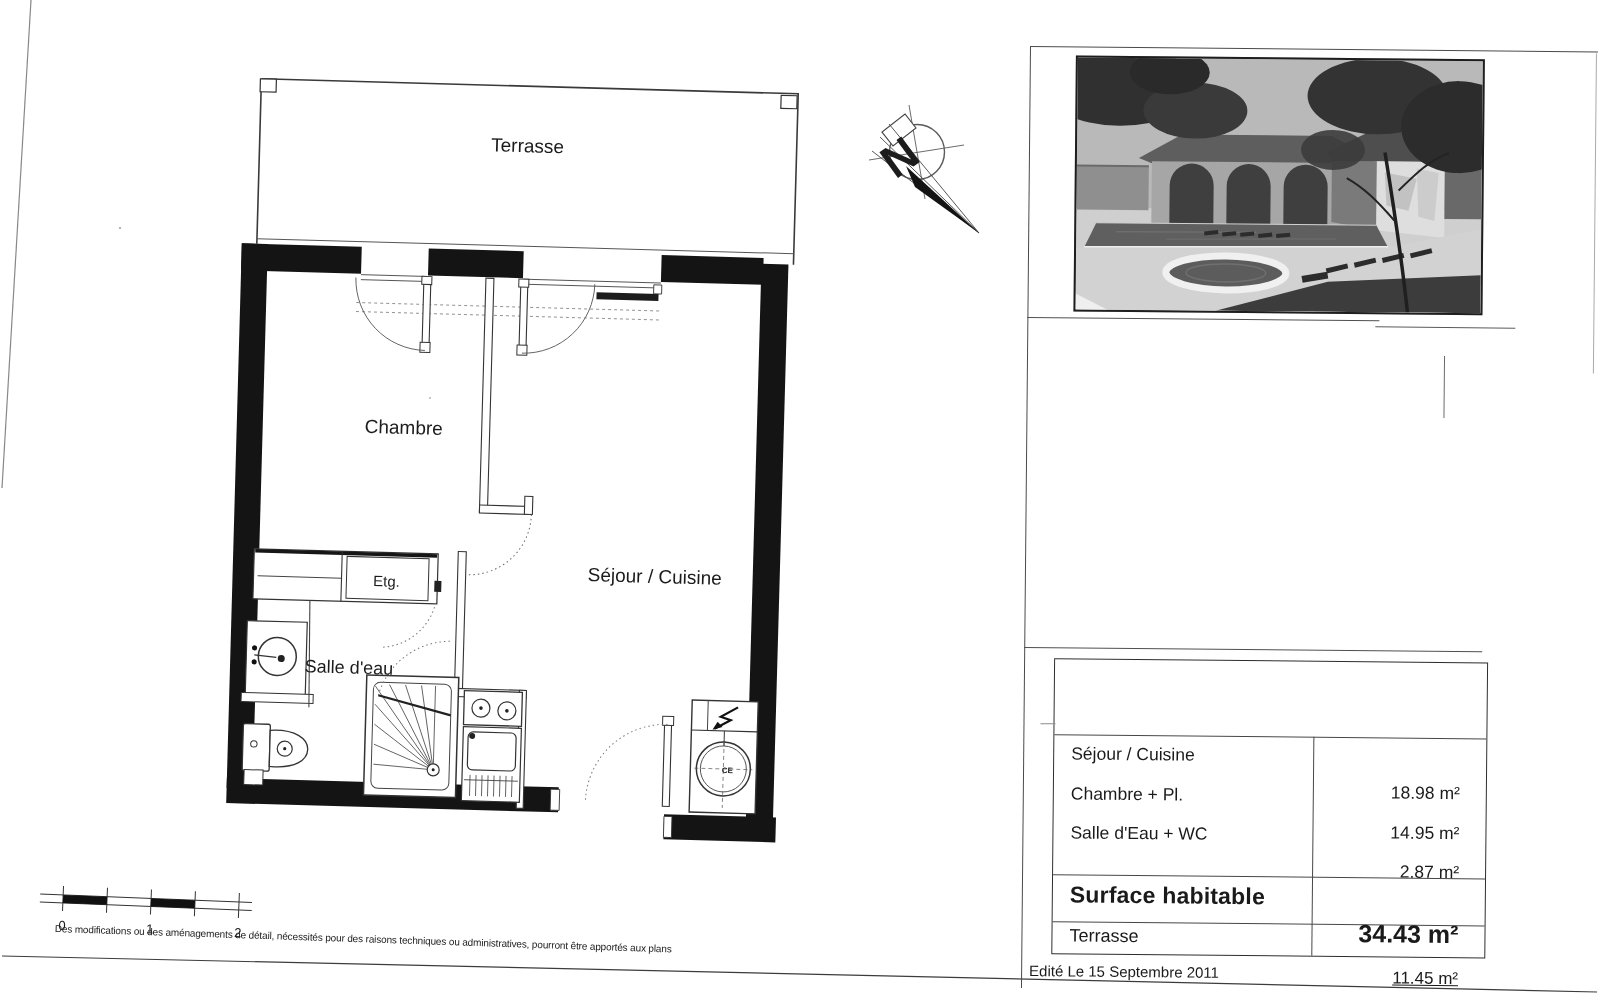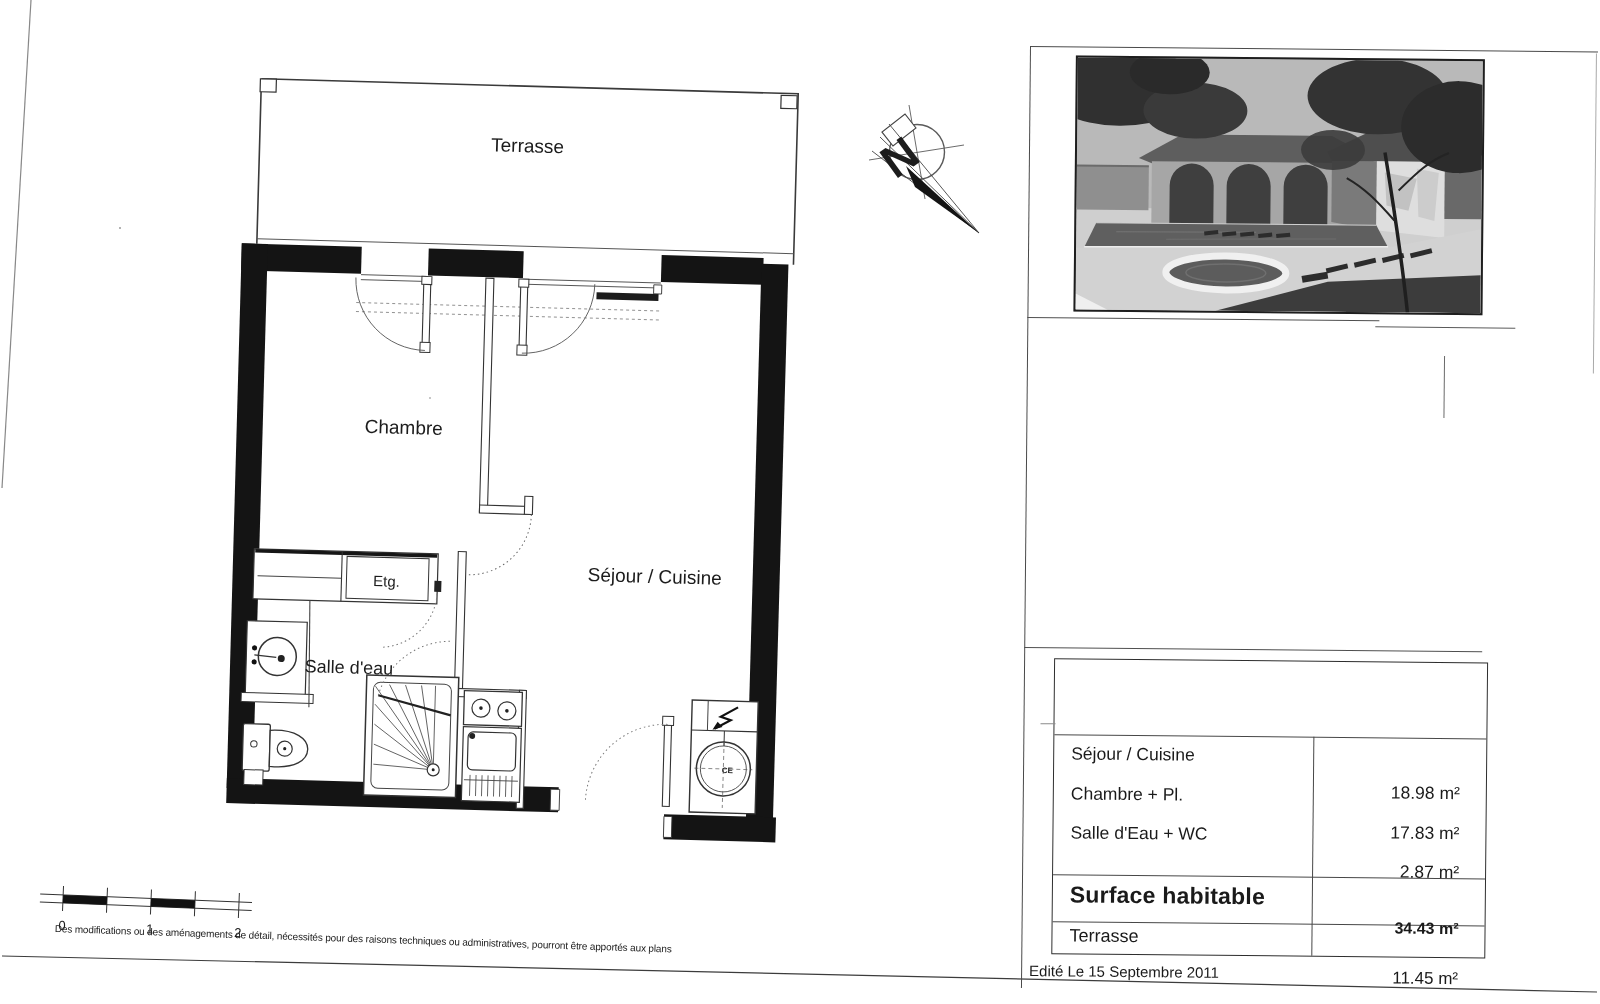--- a/index.html
+++ b/index.html
@@ -42,23 +42,23 @@
     position:absolute;left:30px;top:612px;width:432px;height:294px;
     border:1.6px solid #2e2e2e;background:#fff;
   }
   .t-notch{position:absolute;left:-14px;top:64px;width:15px;height:1.1px;background:#8a8a8a;}
   .t-hline{position:absolute;left:0;right:0;height:1.2px;background:#474747;}
   .t-colline{position:absolute;left:259px;top:75px;bottom:0;width:1.2px;background:#474747;}
   .t-row{position:absolute;left:0;right:0;}
   .t-row .lbl{position:absolute;left:17px;top:0;font-size:17.5px;color:#1a1a1a;}
   .t-row .val{position:absolute;right:26px;top:4px;font-size:17.5px;color:#1a1a1a;margin-top:32px;}
   .t-total .lbl{font-size:23px;font-weight:bold;letter-spacing:0.2px;}
-  .t-total .val{font-size:16px;font-weight:bold;top:3px;}
+  .t-total .val{font-size:25px;font-weight:bold;top:3px;}
   .t-terr .lbl{font-size:18px;}
-  .t-terr .val{font-size:17px;top:8px;}
+  .t-terr .val{font-size:17px;top:8px;text-decoration:underline;}
   .edit-date{position:absolute;left:8px;top:916px;font-size:15px;color:#1a1a1a;}
 </style>
 </head>
 <body>
 
 <svg class="base" width="1600" height="1004" viewBox="0 0 1600 1004">
 
   <line x1="31" y1="0" x2="2" y2="488" stroke="#888" stroke-width="1.2"></line>
   <circle cx="120" cy="228" r="1" fill="#9a9a9a"></circle>
   <circle cx="430" cy="398" r="1" fill="#b5b5b5"></circle>
@@ -338,21 +338,21 @@
     <div class="t-hline" style="top:215px"></div>
     <div class="t-hline" style="top:262px"></div>
     <div class="t-colline"></div>
 
     <div class="t-row" style="top:84px">
       <span class="lbl">Séjour / Cuisine</span>
       <span class="val">18.98 m²</span>
     </div>
     <div class="t-row" style="top:124px">
       <span class="lbl">Chambre + Pl.</span>
-      <span class="val">17.83 m²</span>
+      <span class="val">14.95 m²</span>
     </div>
     <div class="t-row" style="top:163px">
       <span class="lbl">Salle d'Eau + WC</span>
       <span class="val">2.87 m²</span>
     </div>
 
     <div class="t-row t-total" style="top:222px">
       <span class="lbl">Surface habitable</span>
       <span class="val">34.43 m²</span>
     </div>

